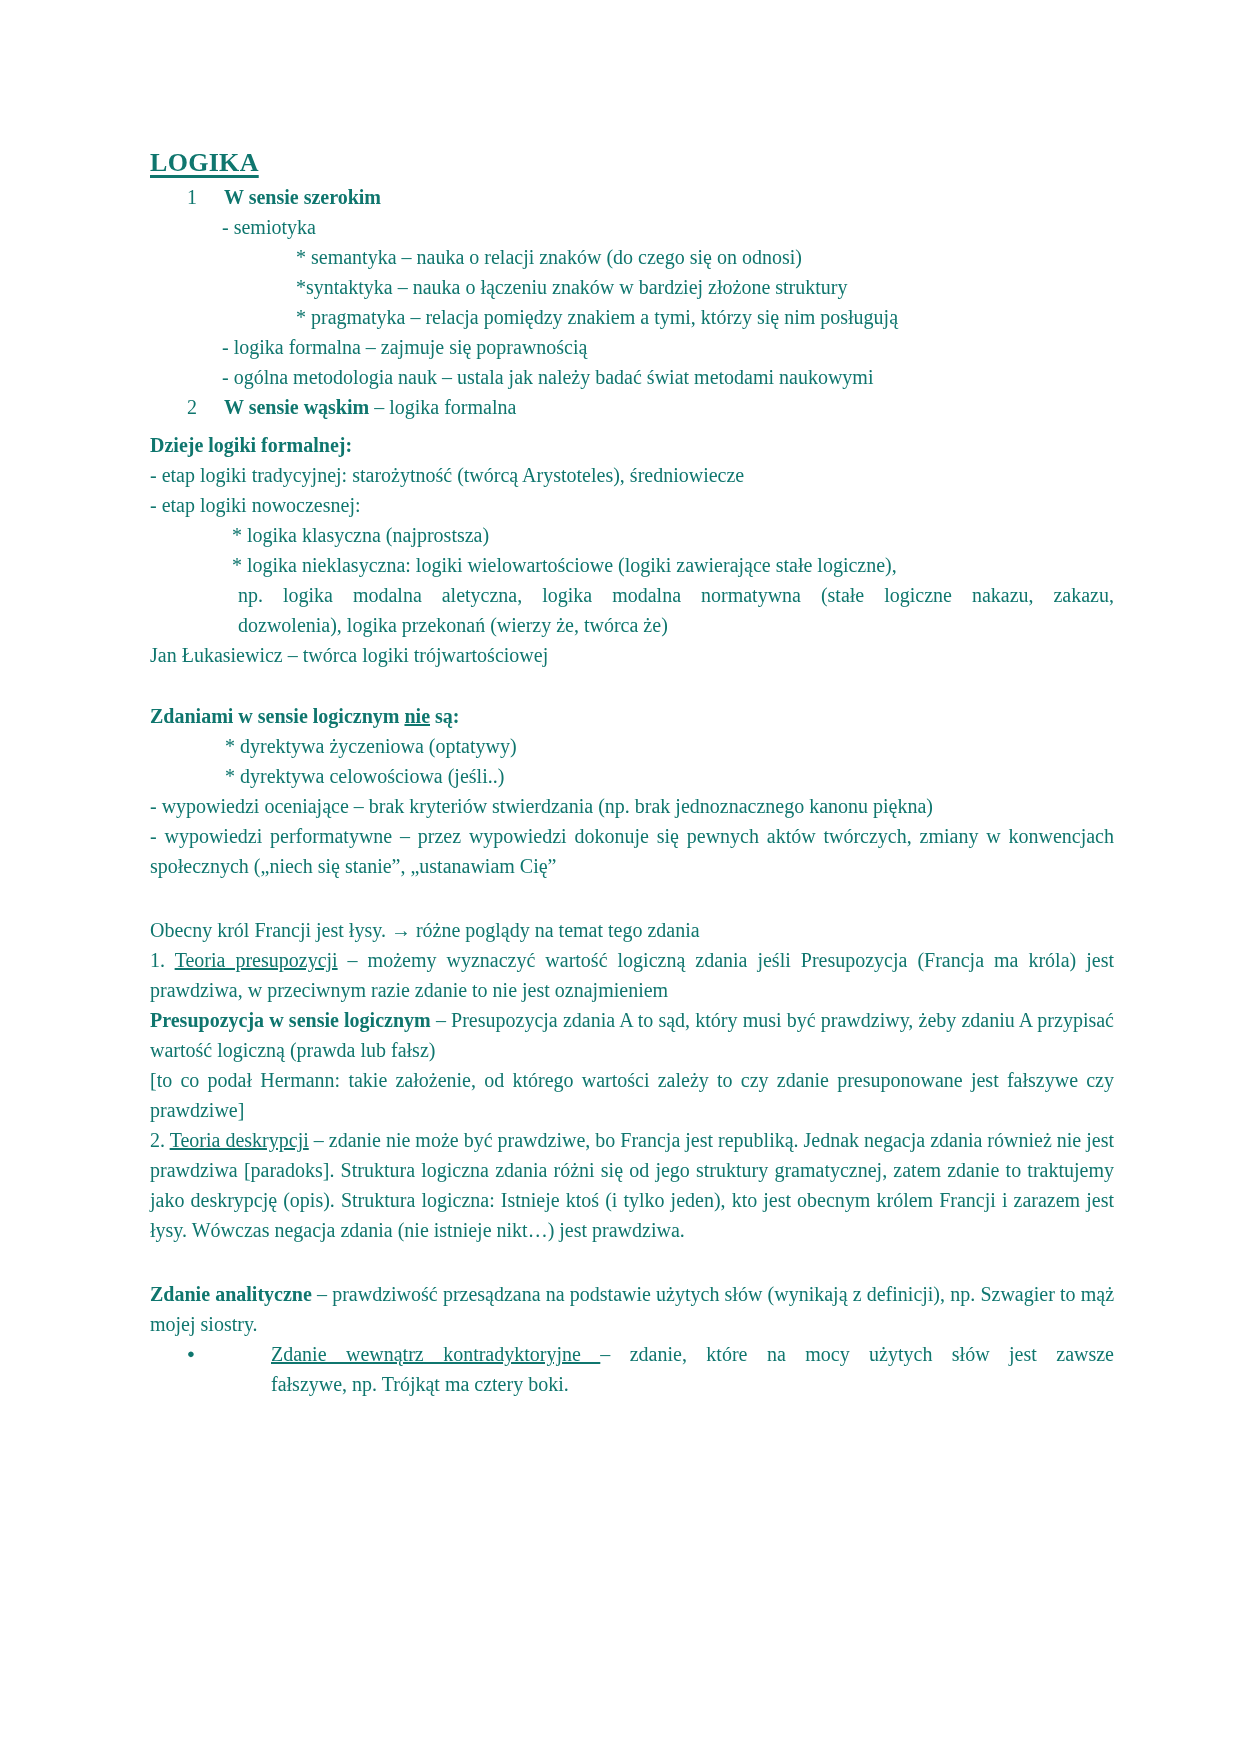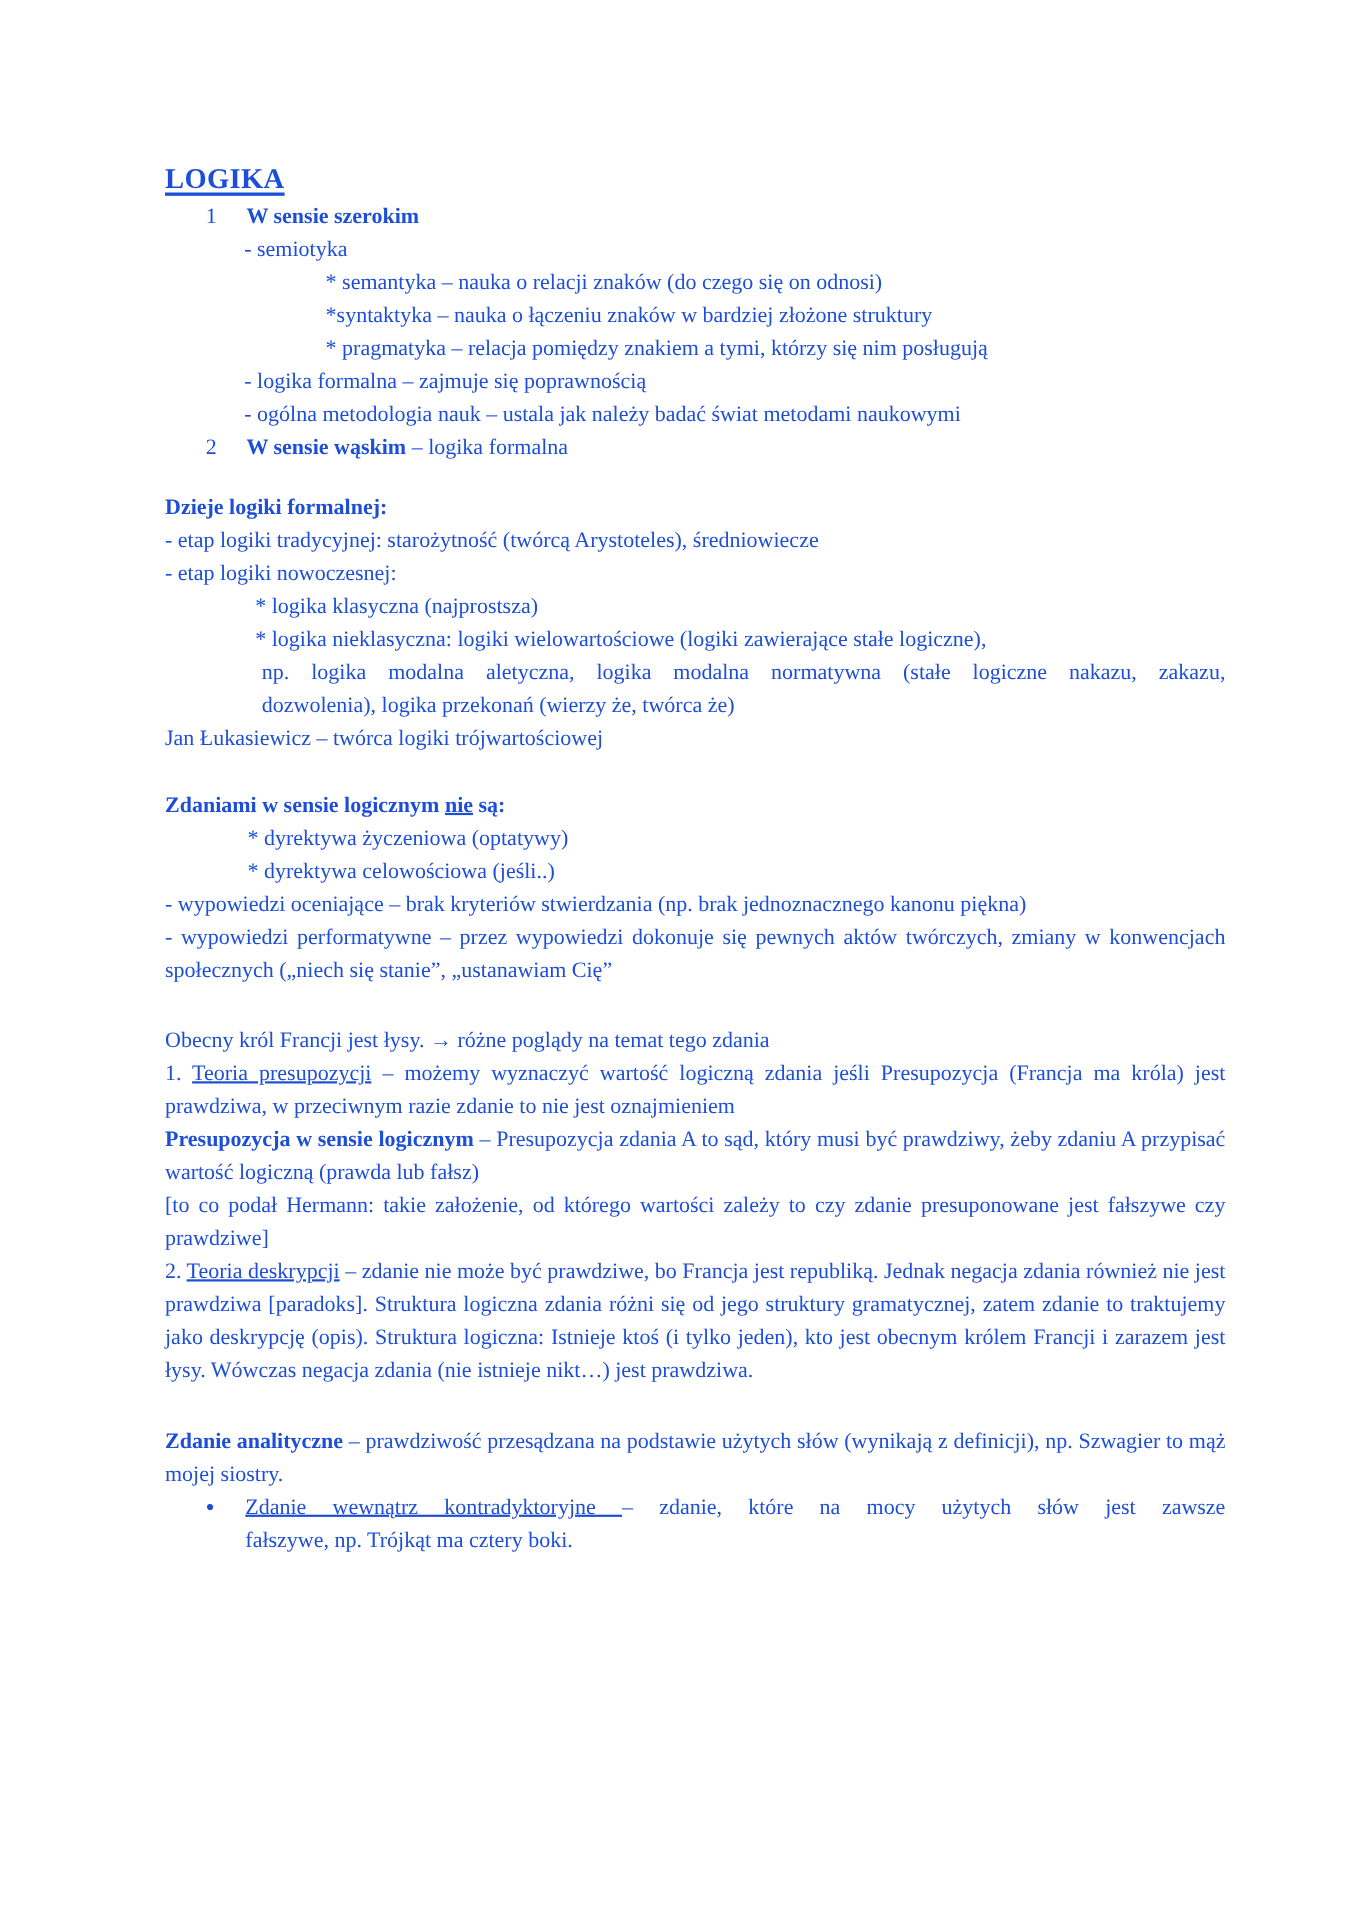--- a/index.html
+++ b/index.html
@@ -3,43 +3,43 @@
 <meta charset="utf-8">
 <title>LOGIKA</title>
 <style>
   * { margin:0; padding:0; box-sizing:border-box; }
   html,body { background:#ffffff; }
   body { width:1240px; height:1754px; overflow:hidden; }
   .page {
     width:1240px; height:1754px; background:#ffffff;
     padding:146px 126px 0 150px;
     font-family:"Liberation Serif","DejaVu Serif",serif;
-    font-size:20px; line-height:30px; color:#1d4ed8;
+    font-size:20px; line-height:30px; color:#0f766e;
   }
   p { margin:0; }
   .title { font-size:26px; line-height:34px; font-weight:bold; margin-bottom:2px; letter-spacing:0.3px; }
   .title .u { text-decoration:underline; text-decoration-thickness:3px; text-underline-offset:4px; }
   .b { font-weight:bold; }
   .u { text-decoration:underline; }
   .just { text-align:justify; }
   .jlast { text-align:justify; text-align-last:justify; }
   .ind72 { margin-left:72px; }
   .ind146 { margin-left:146px; }
   .ind82 { margin-left:82px; }
   .ind88 { margin-left:88px; }
   .ind75 { margin-left:75px; }
-  .mt24 { margin-top:24px; }
+  .mt24 { margin-top:8px; }
   .mt31 { margin-top:31px; }
   .mt34 { margin-top:34px; }
   .nrow { display:flex; }
   .nnum { flex:0 0 auto; width:37px; margin-left:37px; }
   .nlabel { flex:1 1 auto; }
   .brow { display:flex; }
   .bdot { flex:0 0 auto; width:36px; margin-left:37px; font-size:13px; line-height:30px; }
-  .btext { flex:1 1 auto; }
+  .btext { flex:1 1 auto;margin-left:48px; }
 </style>
 </head>
 <body>
 
 <div class="page">
 
   <h1 class="title"><span class="u">LOGIKA</span></h1>
 
   <div class="nrow">
     <span class="nnum">1</span>

